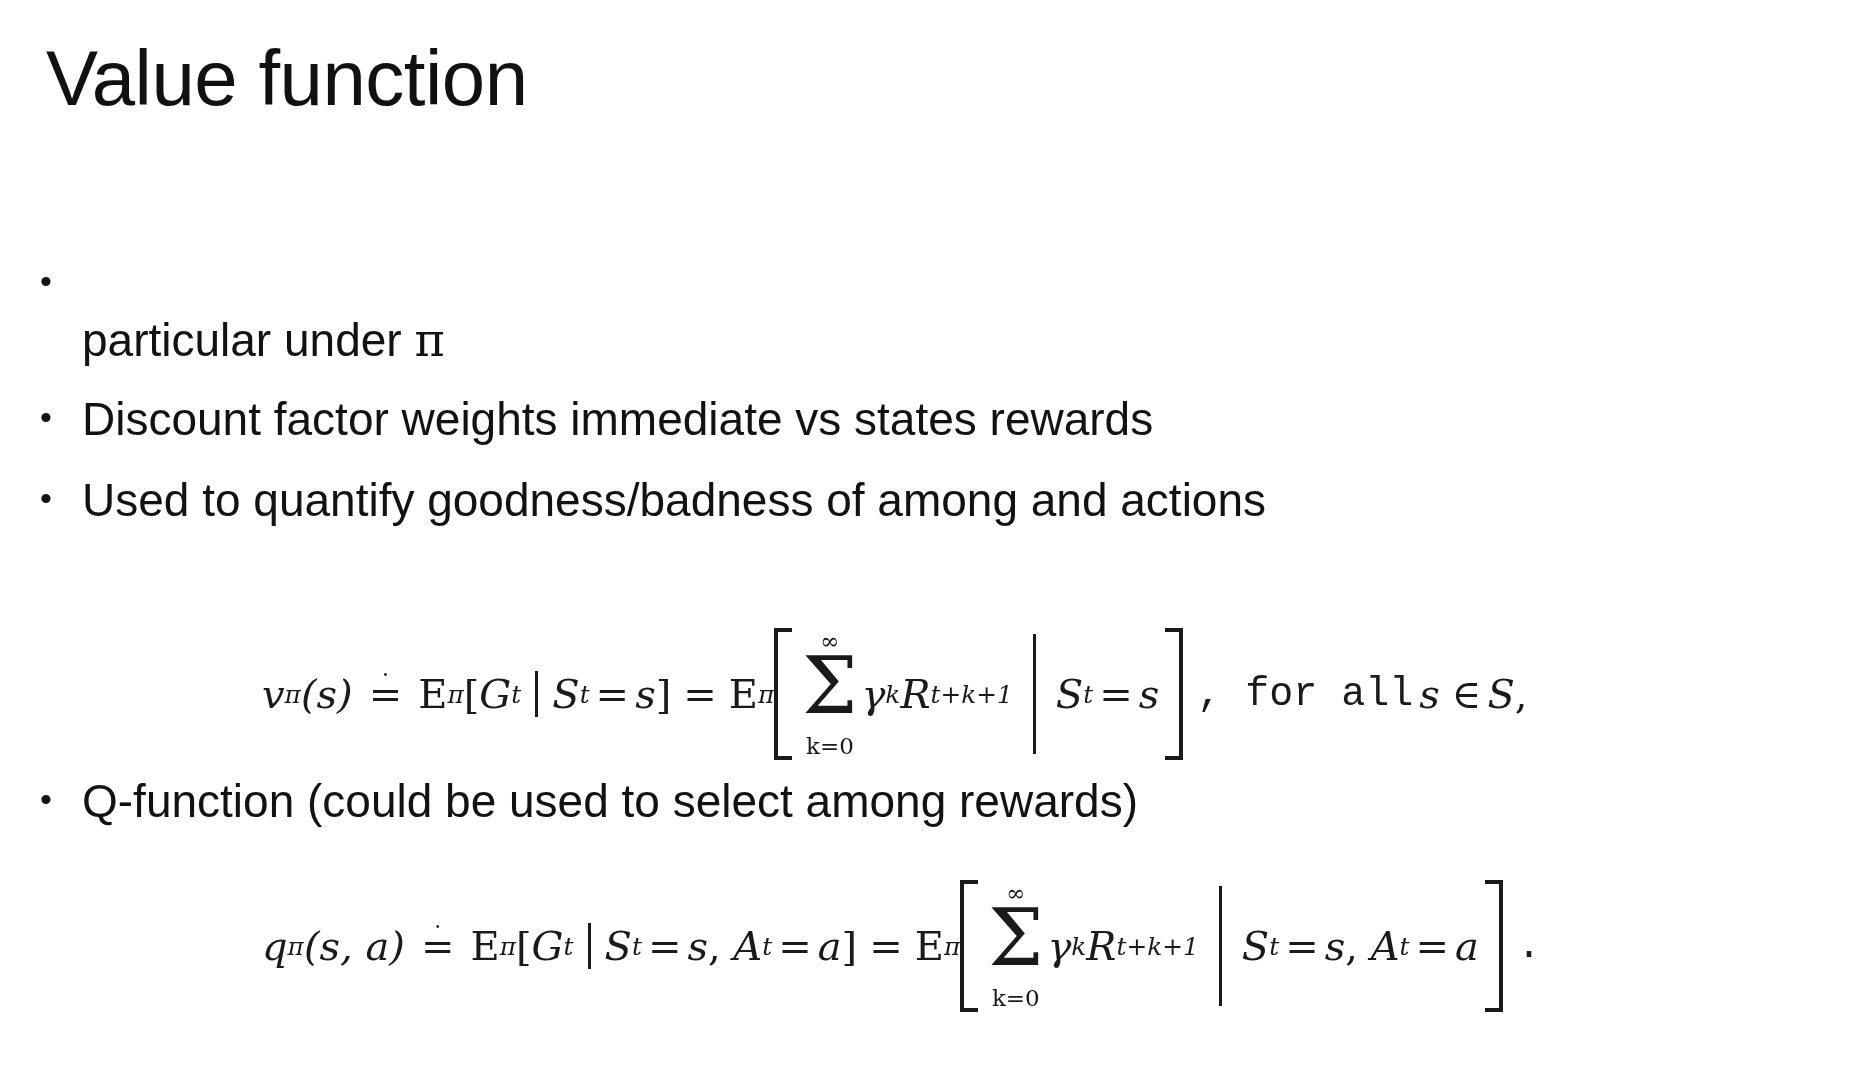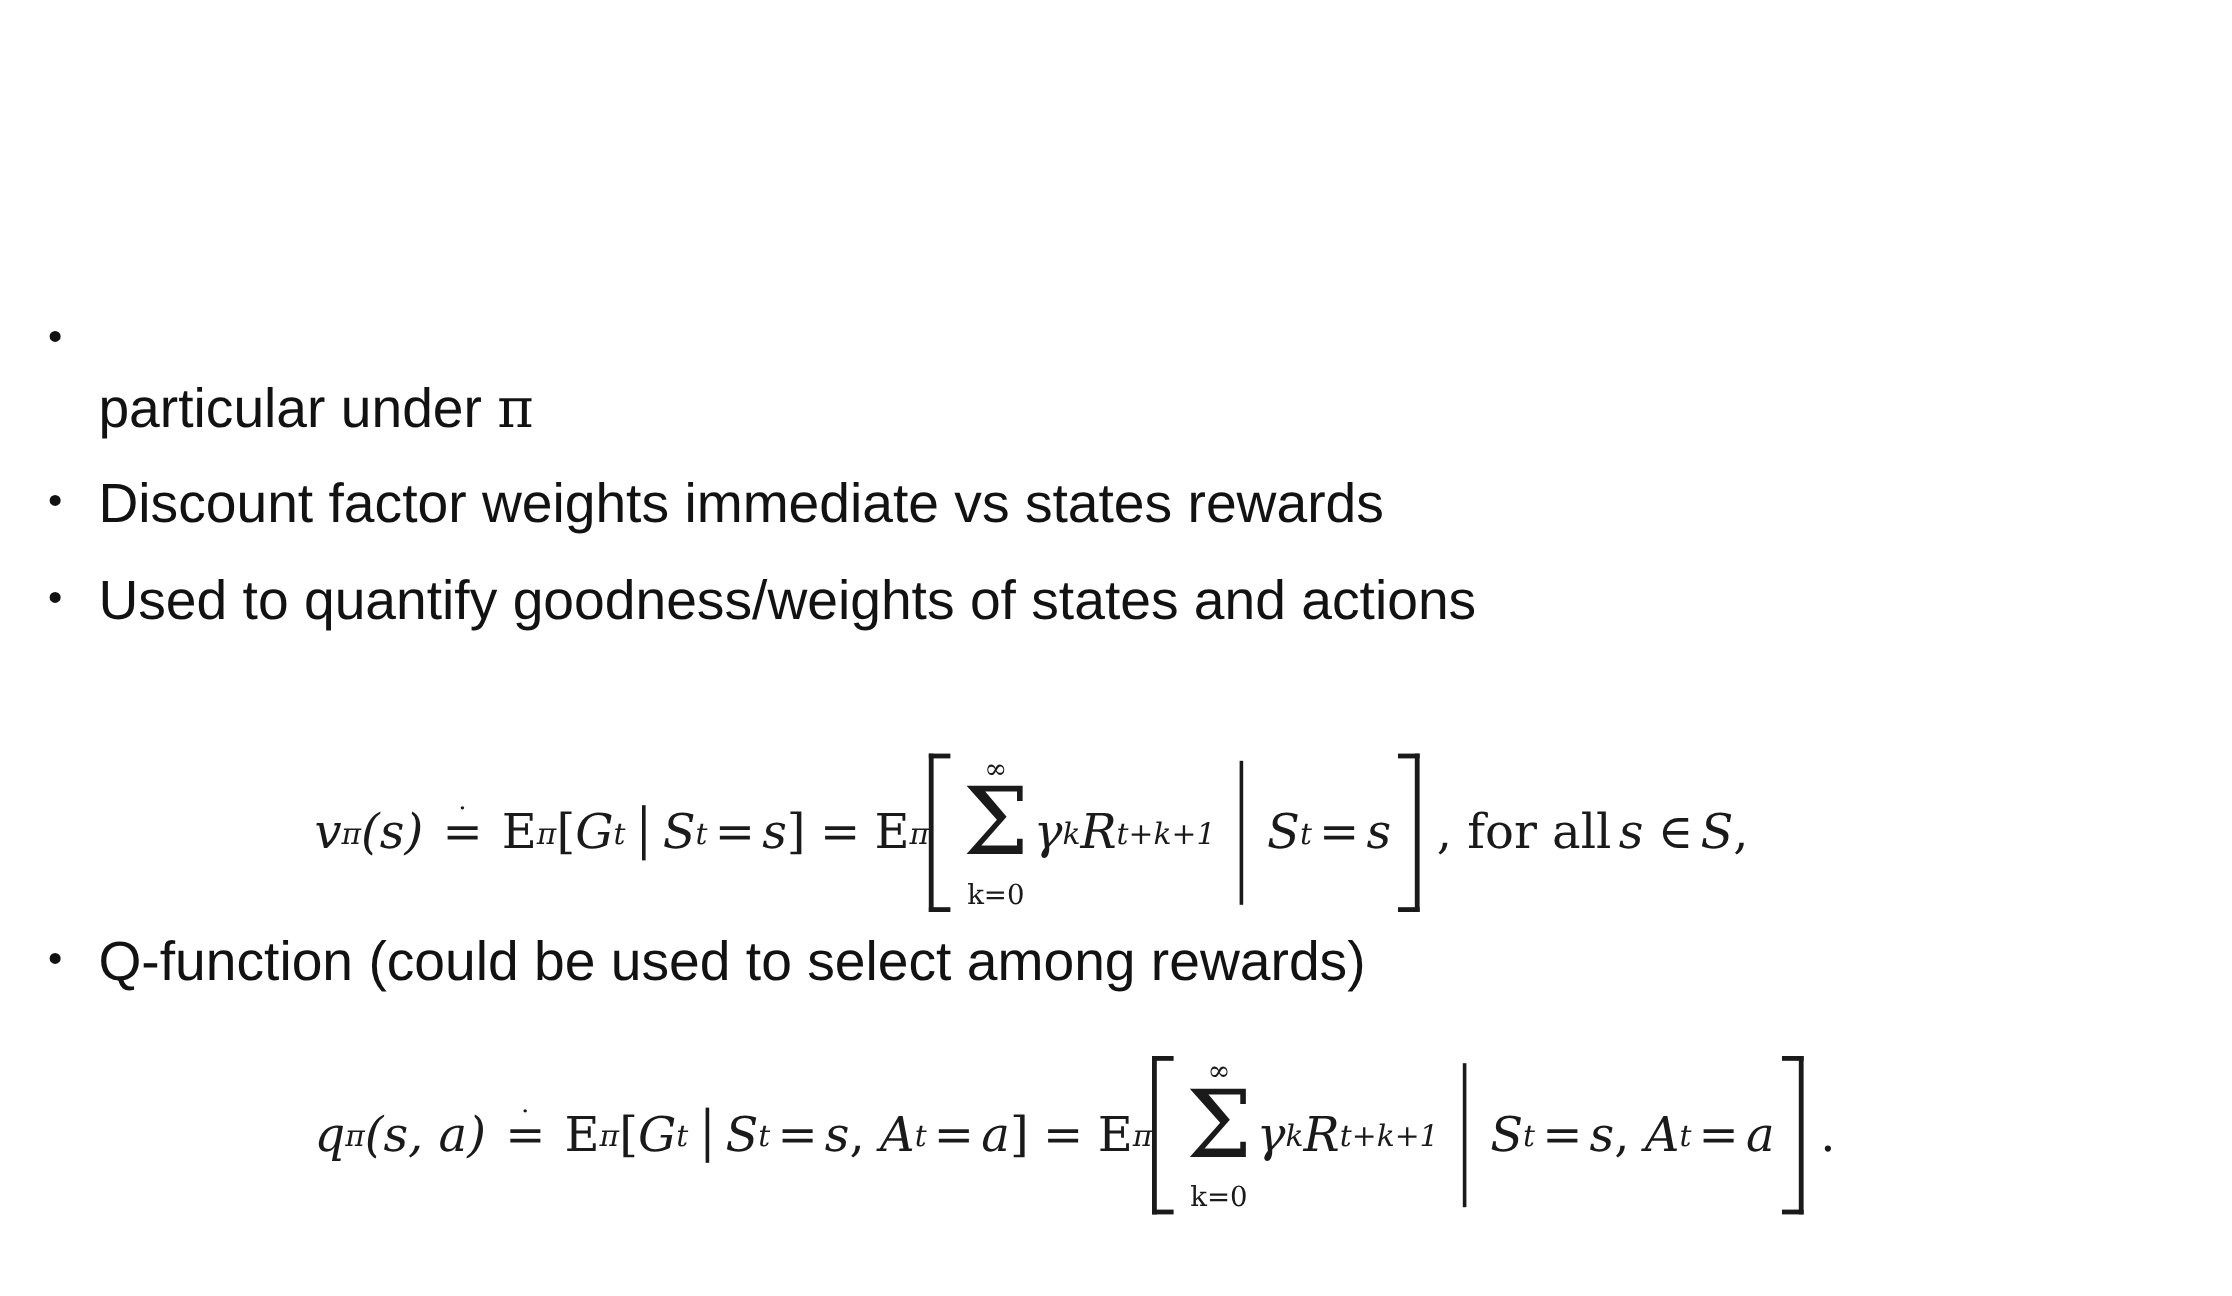--- a/index.html
+++ b/index.html
@@ -179,51 +179,53 @@
     display: inline-block;
     width: 3px;
     background: #1a1a1a;
     height: 46px;
     margin: 0 14px;
     vertical-align: middle;
   }
   .tail {
     font-style: normal;
     padding-left: 14px;
+    font-family: Liberation Mono, monospace;
   }
   .scriptS {
     font-family: "DejaVu Serif", serif;
     font-style: italic;
     font-weight: 400;
   }
 </style>
 </head>
 <body>
 
 <div class="slide">
 
+  <div class="slide-title">Value function</div>
 
   <div class="body-area">
 
     <div class="bullet b1">
       <span class="marker">•</span>
       <span class="btext">
         <br>
         <span>particular under </span><span class="pi-inline">π</span>
       </span>
     </div>
 
     <div class="bullet b2">
       <span class="marker">•</span>
       <span class="btext">Discount factor weights immediate vs states rewards</span>
     </div>
 
     <div class="bullet b3">
       <span class="marker">•</span>
-      <span class="btext">Used to quantify goodness/weights of states and actions</span>
+      <span class="btext">Used to quantify goodness/badness of among and actions</span>
     </div>
 
     <div style="height:200px"></div>
 
     <div class="bullet b4">
       <span class="marker">•</span>
       <span class="btext">Q-function (could be used to select among rewards)</span>
     </div>
 
   </div>

